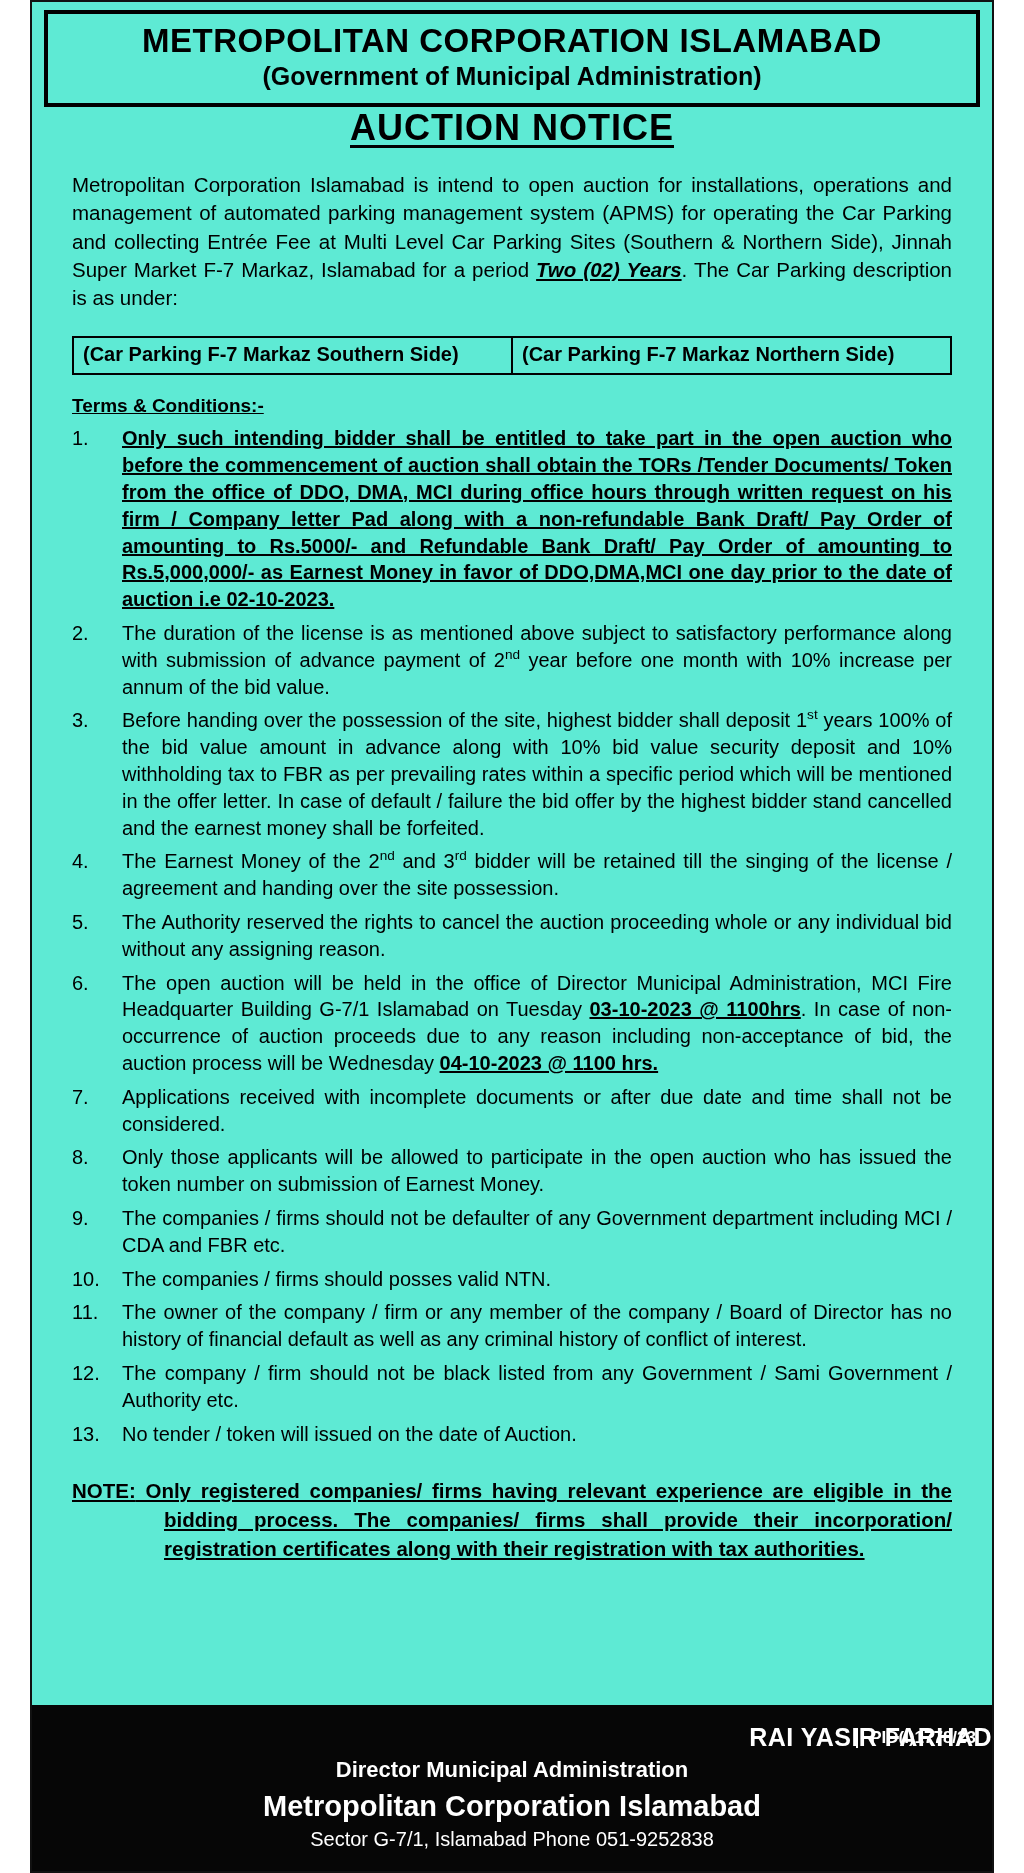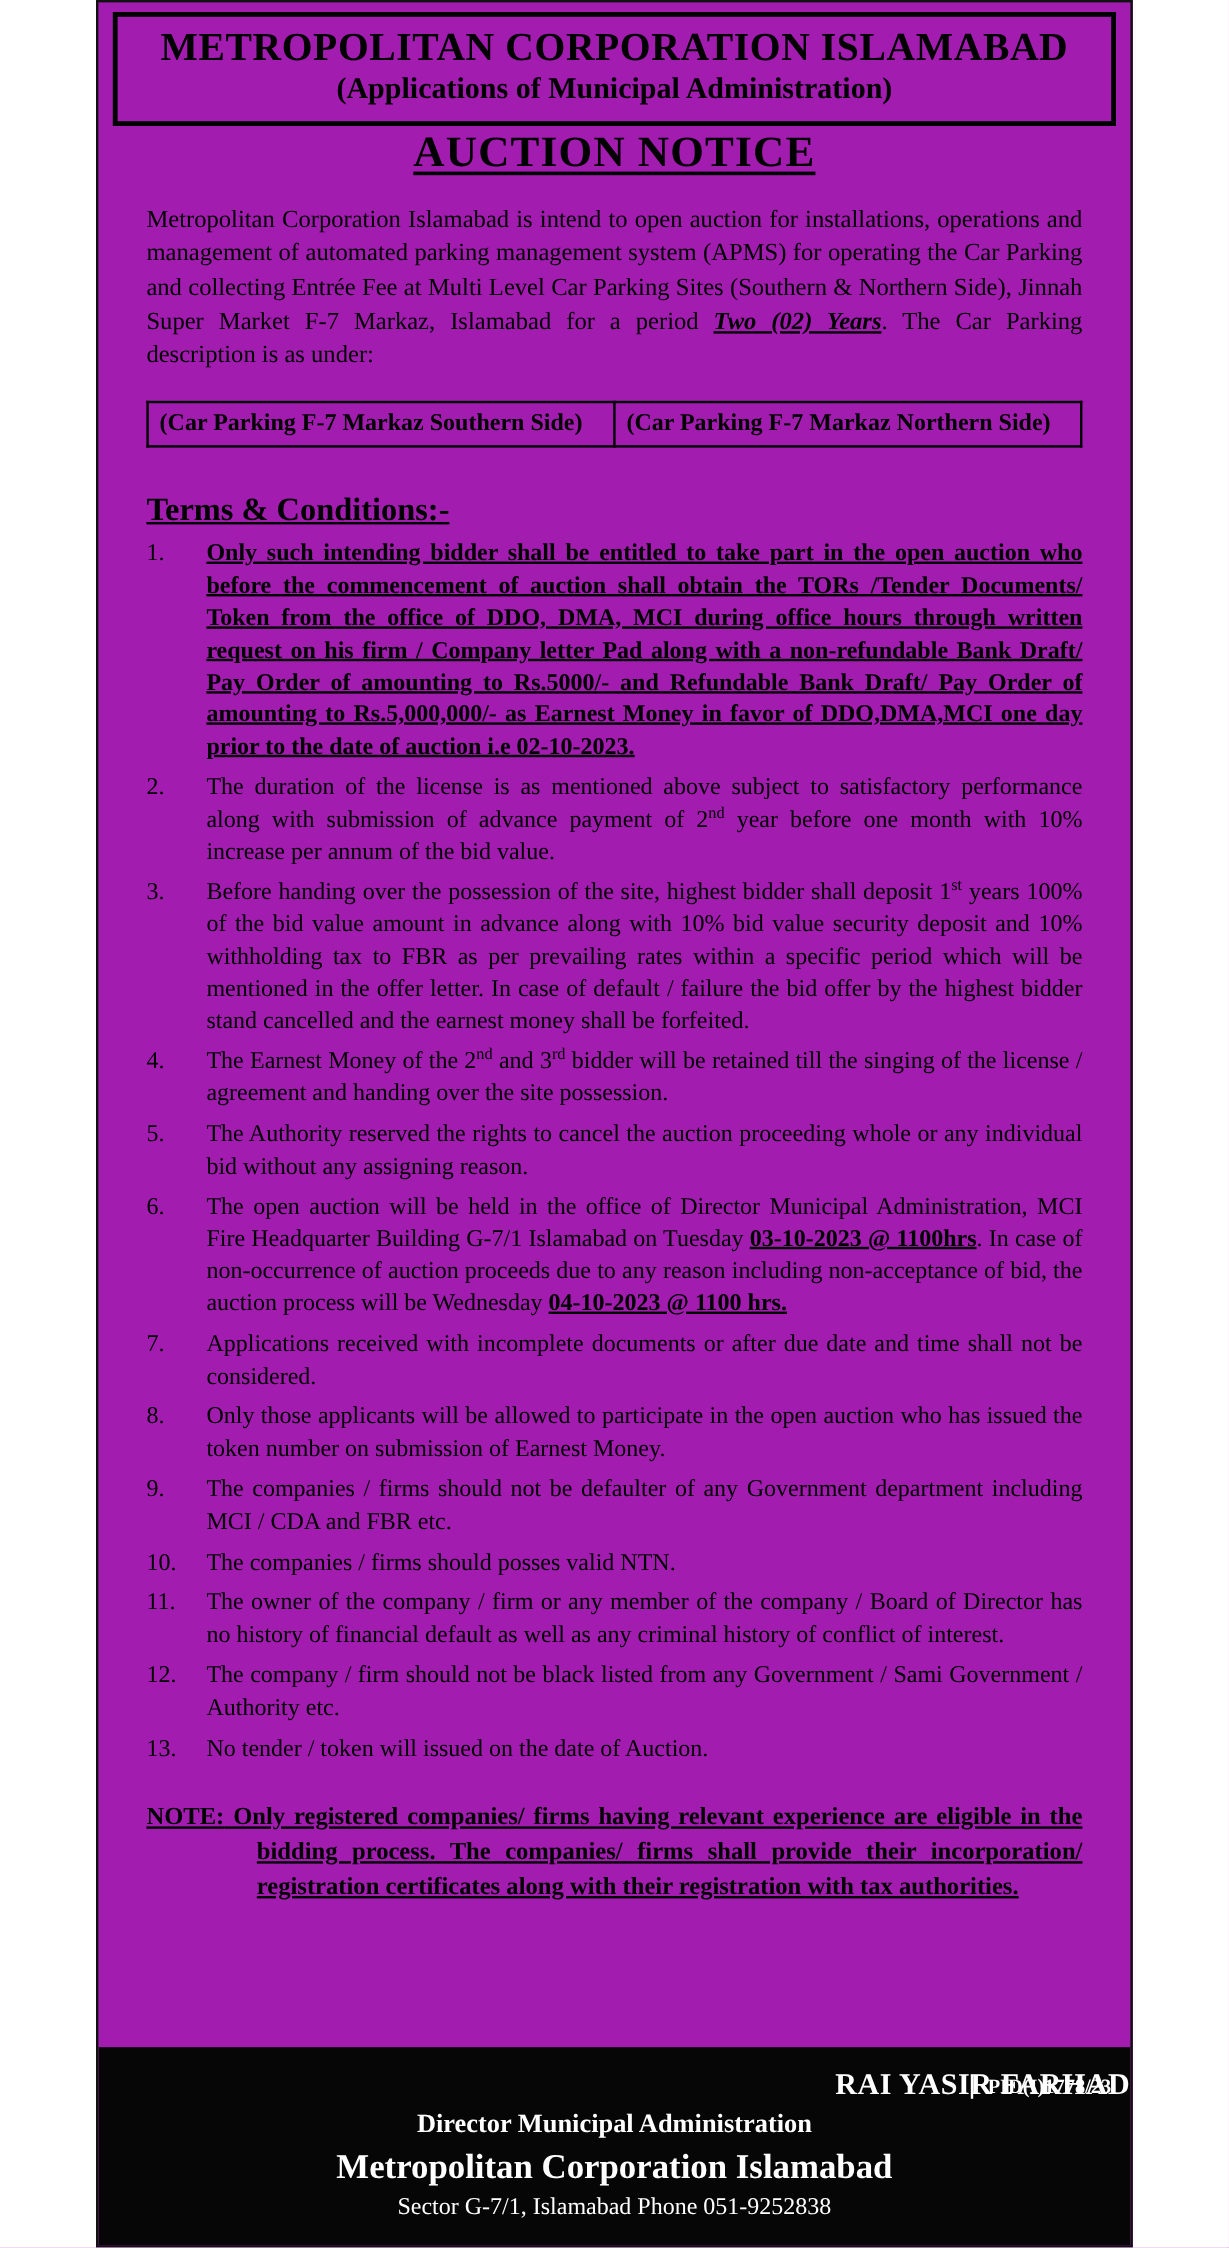--- a/index.html
+++ b/index.html
@@ -1,20 +1,20 @@
 <!DOCTYPE html>
 <html><head>
 <meta charset="utf-8">
 <style>
   * { margin: 0; padding: 0; box-sizing: border-box; }
   html, body { background: #ffffff; }
   .page {
-    width: 864px; height: 1873px; margin: 0 auto;
-    background: #a21caf; border: 2px solid #111;
-    font-family: Liberation Serif, serif; color: #000;
+    width: 964px; height: 1873px; margin: 0 auto;
+    background: #5eead4; border: 2px solid #111;
+    font-family: Liberation Sans, sans-serif; color: #000;
     display: flex; flex-direction: column; overflow: hidden;
   }
   .header-box {
     border: 4px solid #000; margin: 8px 12px 0;
     padding: 8px 10px 12px; text-align: center;
   }
   .org-name { font-size: 33px; font-weight: 700; letter-spacing: 0.5px; }
   .dept-name { font-size: 25px; font-weight: 700; margin-top: 2px; }
   .title-wrap { text-align: center; }
   .auction-title {
@@ -24,21 +24,21 @@
   .content { padding: 0 40px; }
   .intro { margin-top: 22px; font-size: 20.5px; line-height: 1.38; text-align: justify; }
   .highlight { font-weight: 700; font-style: italic; text-decoration: underline; }
   .parking-table { width: 100%; border-collapse: collapse; margin-top: 24px; table-layout: fixed; }
   .parking-table th, .parking-table td {
     border: 2px solid #000; padding: 3px 9px 7px;
     font-size: 20px; vertical-align: top;
   }
   .parking-table th { text-align: left; font-weight: 700; padding-top: 5px; }
   .parking-table td { text-align: justify; line-height: 1.34; }
-  .terms-heading { margin-top: 36px; font-size: 27px; font-weight: 700; text-decoration: underline; }
+  .terms-heading { margin-top: 20px; font-size: 19px; font-weight: 700; text-decoration: underline; }
   .terms-list { margin-top: 8px; }
   .term { display: flex; font-size: 20px; line-height: 1.34; margin-top: 7px; }
   .term-num { flex: 0 0 50px; }
   .term-body { flex: 1; text-align: justify; }
   .bu { font-weight: 700; text-decoration: underline; }
   sup { font-size: 0.68em; line-height: 0; }
   .note {
     margin-top: 30px; font-size: 20.5px; font-weight: 700;
     line-height: 1.4; text-align: justify;
     padding-left: 92px; text-indent: -92px;
@@ -58,21 +58,21 @@
   .f-org { font-size: 29px; font-weight: 700; margin-top: 7px; }
   .f-addr { font-size: 20px; margin-top: 5px; }
 </style>
 </head>
 <body>
 
 <div class="page">
 
   <div class="header-box">
     <div class="org-name">METROPOLITAN CORPORATION ISLAMABAD</div>
-    <div class="dept-name">(Applications of Municipal Administration)</div>
+    <div class="dept-name">(Government of Municipal Administration)</div>
   </div>
 
   <div class="title-wrap">
     <span class="auction-title">AUCTION NOTICE</span>
   </div>
 
   <div class="content">
 
     <p class="intro"><span>Metropolitan Corporation Islamabad is intend to open auction for installations, operations and management of automated parking management system (APMS) for operating the Car Parking and collecting Entrée Fee at  Multi Level Car Parking Sites (Southern &amp; Northern Side), Jinnah Super Market F-7 Markaz, Islamabad for a period </span><span class="highlight">Two  (02) Years</span><span>. The Car Parking description is as under:</span></p>
 

